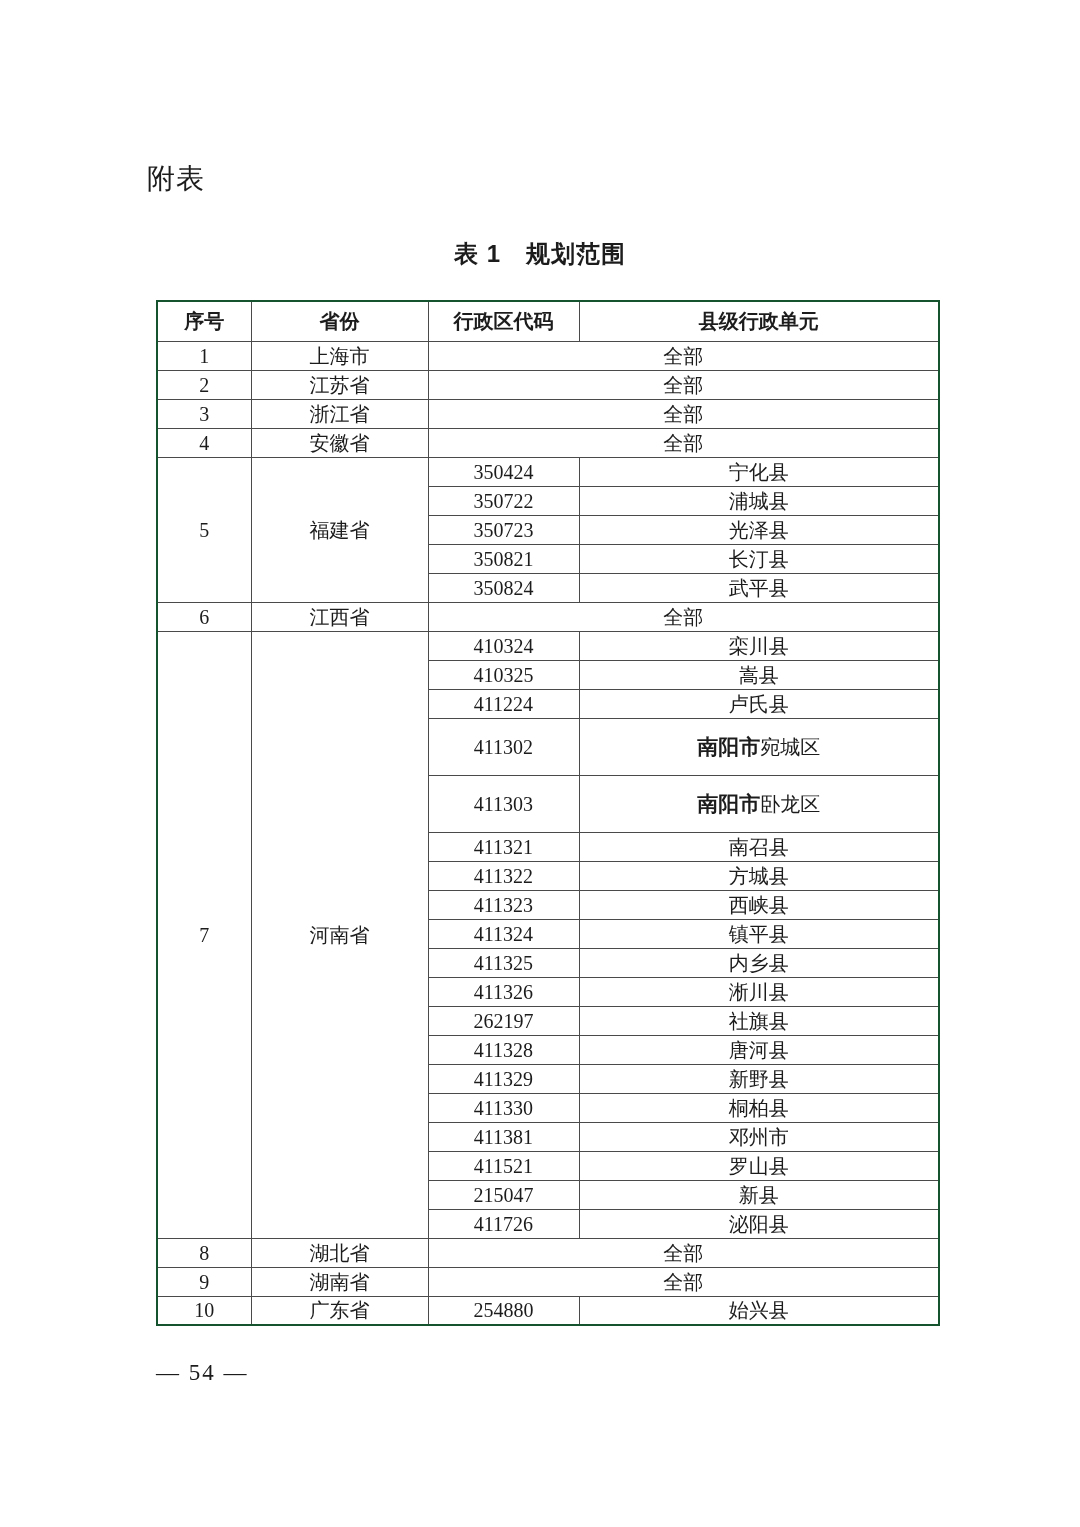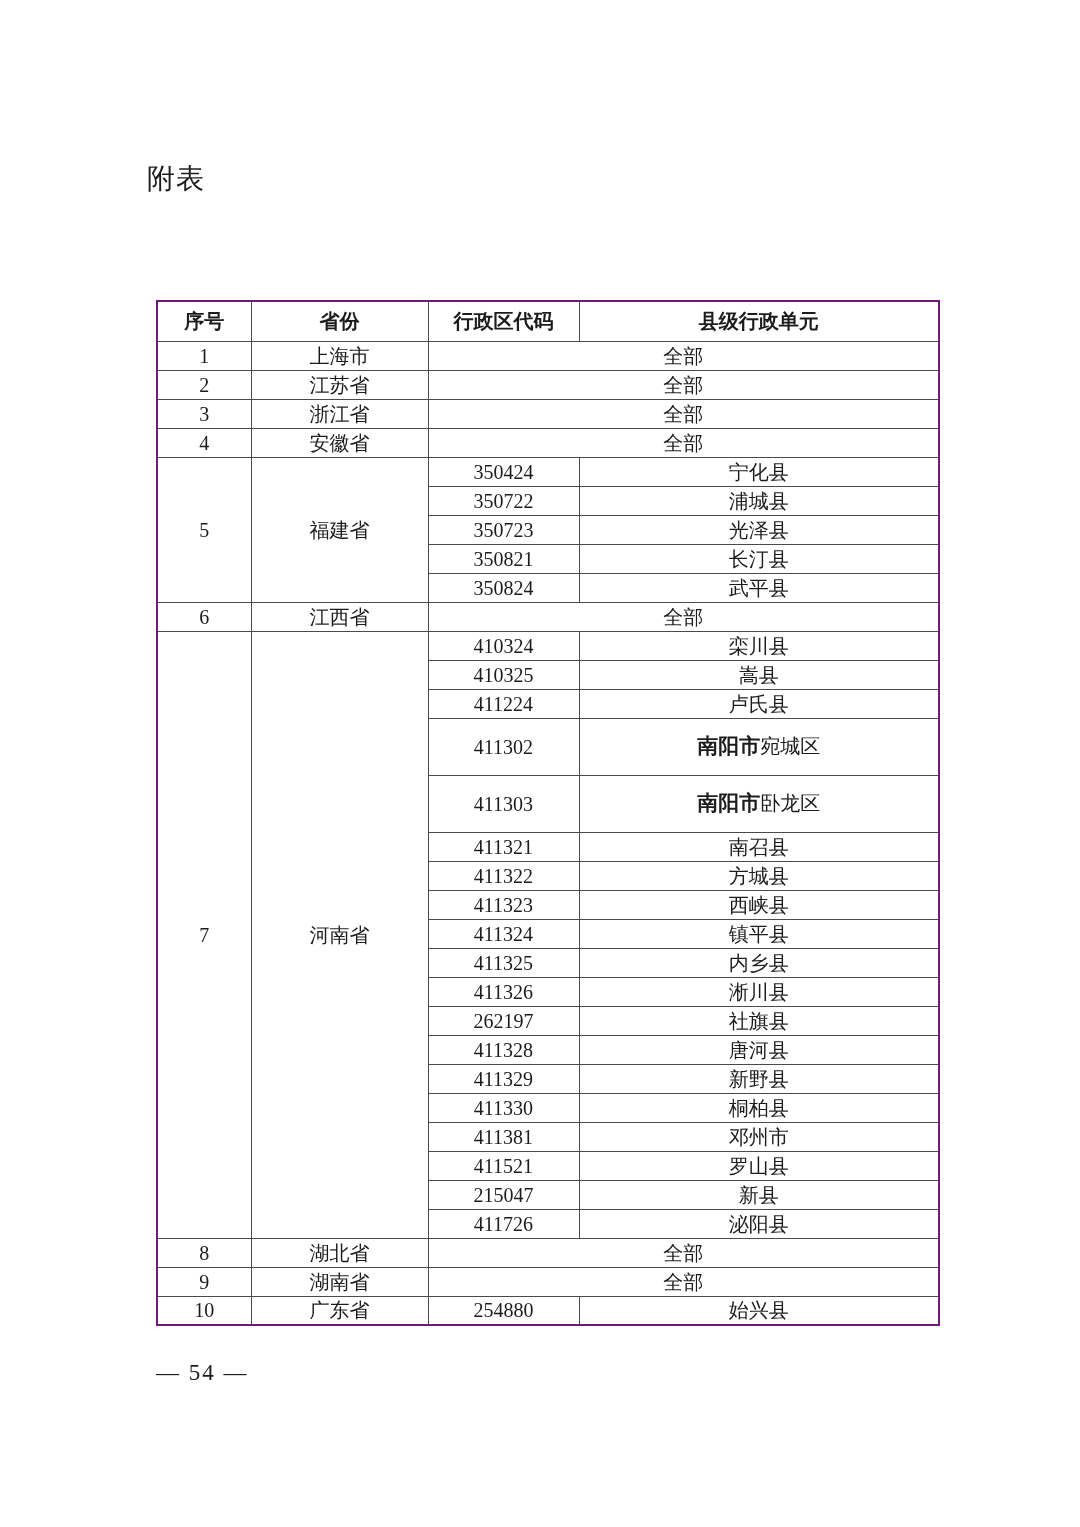--- a/index.html
+++ b/index.html
@@ -47,49 +47,50 @@
   table.scope-table col.c2 { width: 177px; }
   table.scope-table col.c3 { width: 151px; }
   table.scope-table col.c4 { width: 360px; }
   table.scope-table th, table.scope-table td {
     border: 1px solid #4a4a4a;
     text-align: center;
     vertical-align: middle;
     padding: 0;
     line-height: 1.2;
   }
-  table.scope-table { border: 2px solid #701a75; }
+  table.scope-table { border: 2px solid #14532d; }
   table.scope-table thead tr { height: 40px; }
   table.scope-table thead th {
     font-weight: 700;
     font-size: 20px;
   }
   table.scope-table tbody tr { height: 29px; }
   table.scope-table tbody tr.tall { height: 57px; }
   .county-prefix {
-    font-family: Liberation Serif, serif;
+    font-family: Liberation Sans, sans-serif;
     font-weight: 700;
     font-size: 21px;
   }
   .page-number {
     position: absolute;
     left: 156px;
     top: 1344px;
     font-size: 23px;
     letter-spacing: 2px;
     margin-top: 16px;
   }
 </style>
 </head>
 <body>
 
 <div class="page">
 
   <div class="heading">附表</div>
 
+  <div class="table-title">表 1　规划范围</div>
 
   <table class="scope-table">
     <colgroup>
         <col class="c1">
         <col class="c2">
         <col class="c3">
         <col class="c4">
       </colgroup>
     <thead>
       <tr>

